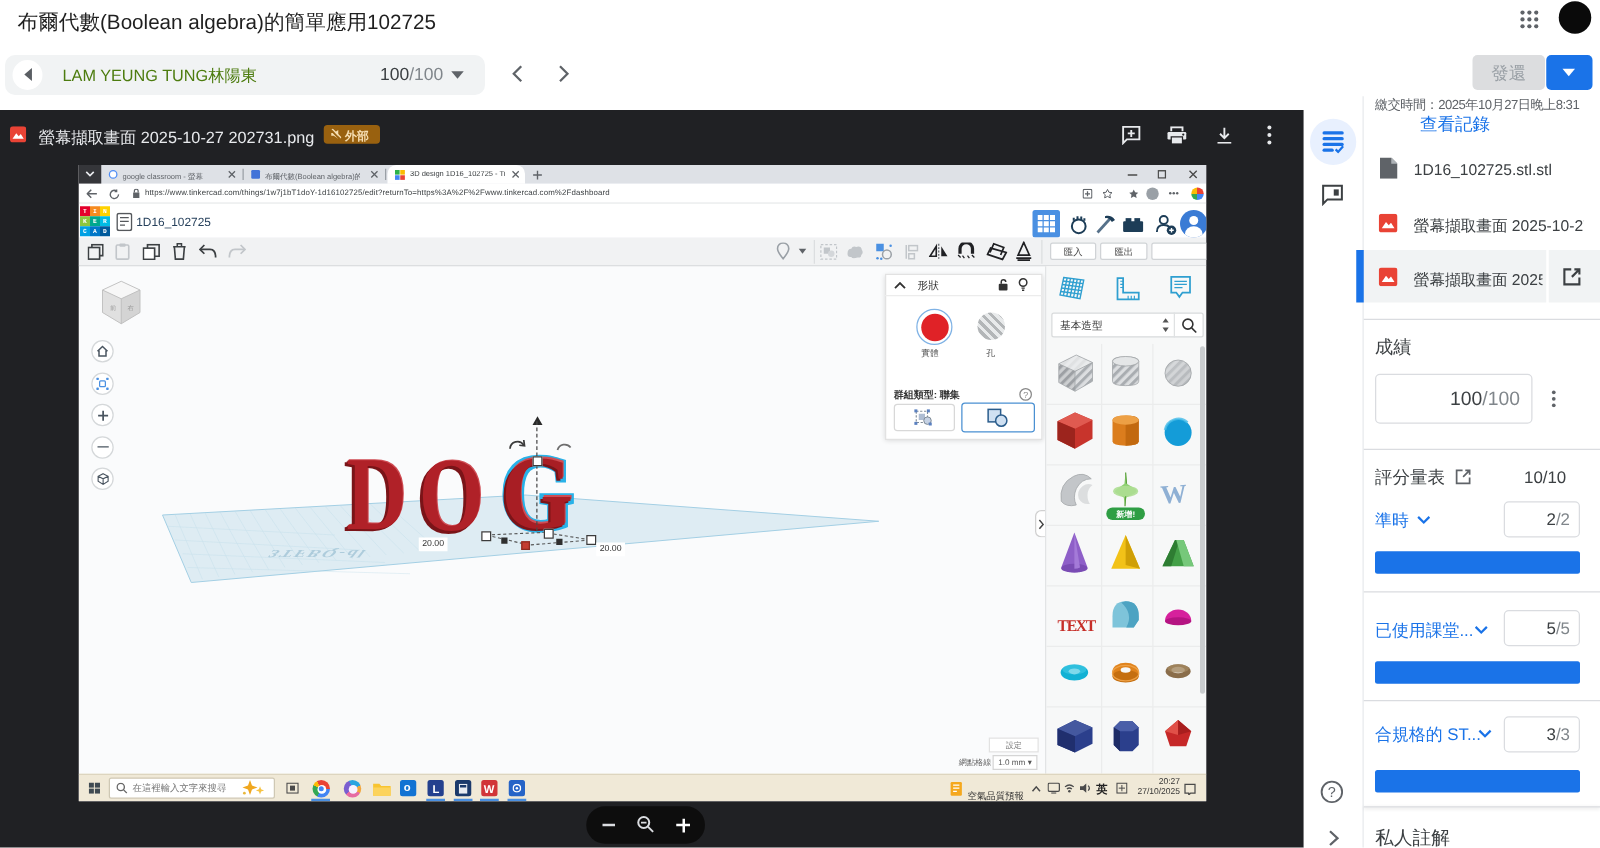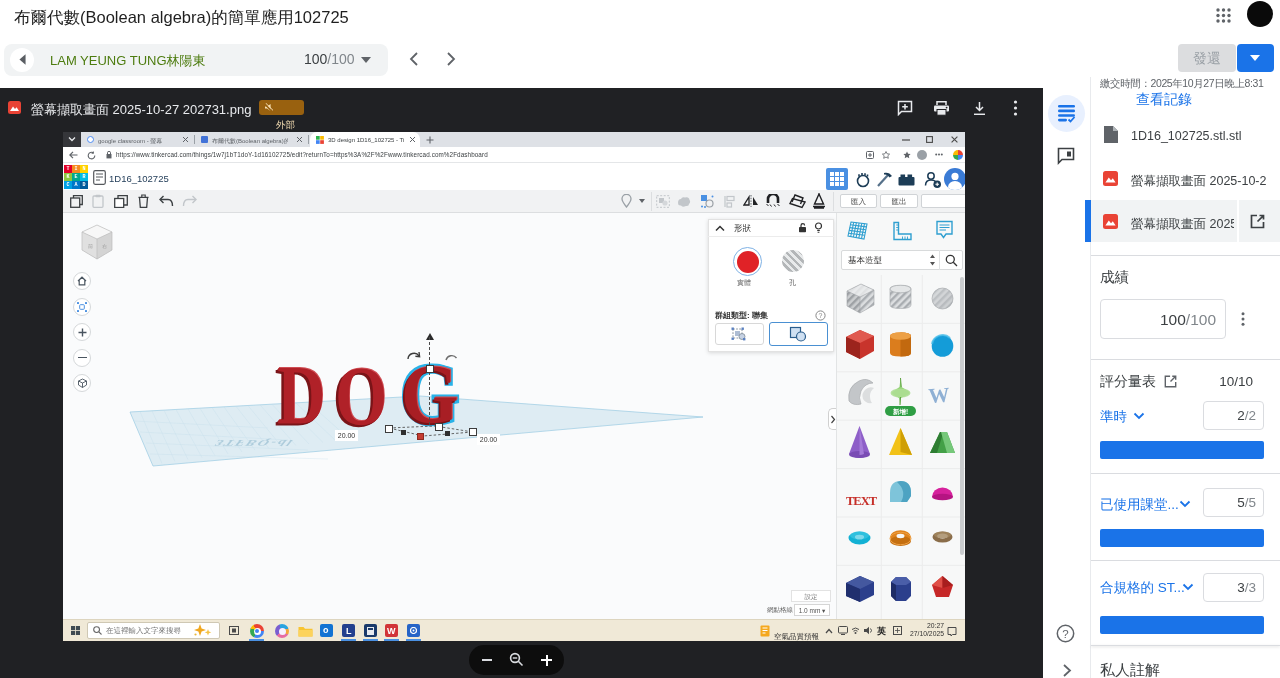--- a/index.html
+++ b/index.html
@@ -48,21 +48,21 @@
     <rect width="13" height="13" rx="2.5" fill="#e94335"></rect>
     <path d="M2 10 L5 5.5 L7 8 L8.6 6.2 L11 10 Z" fill="#fff"></path>
   </svg>
 <div class="a nw" style="left:31px;top:101px;font-size:13px;color:#e8eaed;">螢幕擷取畫面 2025-10-27 202731.png</div>
 <div class="a" style="left:259px;top:100px;width:45px;height:15px;border-radius:3px;background:#99610f;"></div>
 <svg class="a" style="left:264px;top:103px" width="9" height="9" viewBox="0 0 9 9">
     <path d="M1 3.4 L3 3.4 L6.6 1 L6.6 8 L3 5.6 L1 5.6 Z" fill="#f6dfb4"></path>
     <line x1="0.5" y1="0.5" x2="8" y2="8.5" stroke="#99610f" stroke-width="1.6"></line>
     <line x1="1.6" y1="0" x2="9" y2="7.4" stroke="#f6dfb4" stroke-width="1"></line>
   </svg>
-<div class="a nw" style="left:276px;top:103px;font-size:9.5px;font-weight:normal;color:#f6dfb4;margin-top:16px;">外部</div>
+<div class="a nw" style="left:276px;top:103px;font-size:9.5px;font-weight:bold;color:#f6dfb4;">外部</div>
 
 <svg class="a" style="left:897px;top:100px" width="16" height="16" viewBox="0 0 16 16">
     <path d="M1.5 1.5 H14.5 V11.5 H4.5 L1.5 14.5 Z" fill="none" stroke="#e8eaed" stroke-width="1.5"></path>
     <path d="M8 4 V9.5 M5.2 6.7 H10.8" stroke="#e8eaed" stroke-width="1.5"></path>
   </svg>
 <svg class="a" style="left:933px;top:101px" width="17" height="15" viewBox="0 0 17 15">
     <path d="M4 4 V0.8 H13 V4" stroke="#e8eaed" stroke-width="1.5" fill="none"></path>
     <rect x="1" y="4.5" width="15" height="6" rx="1" fill="#e8eaed"></rect>
     <rect x="4" y="8.5" width="9" height="5.7" fill="#e8eaed" stroke="#202124" stroke-width="1"></rect>
     <circle cx="13.6" cy="6.6" r="0.9" fill="#202124"></circle>

